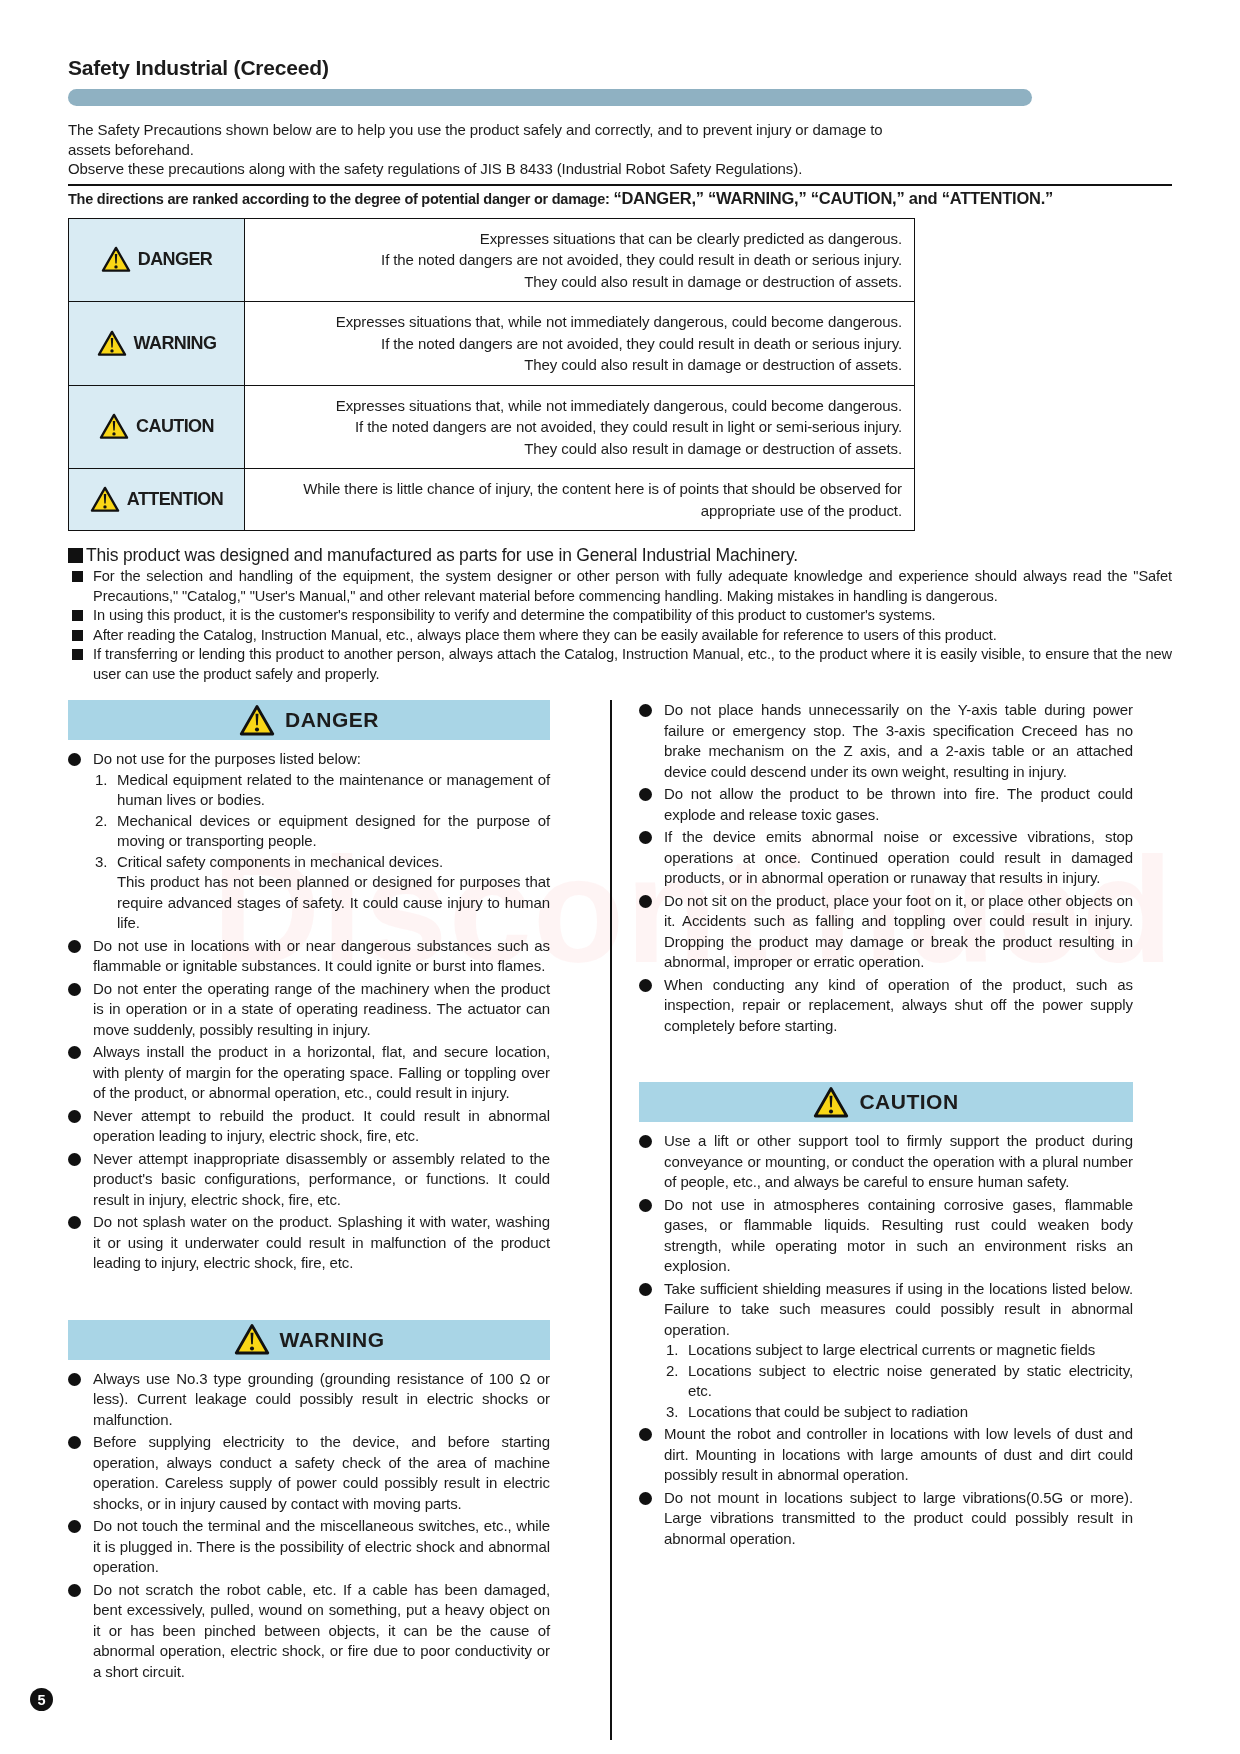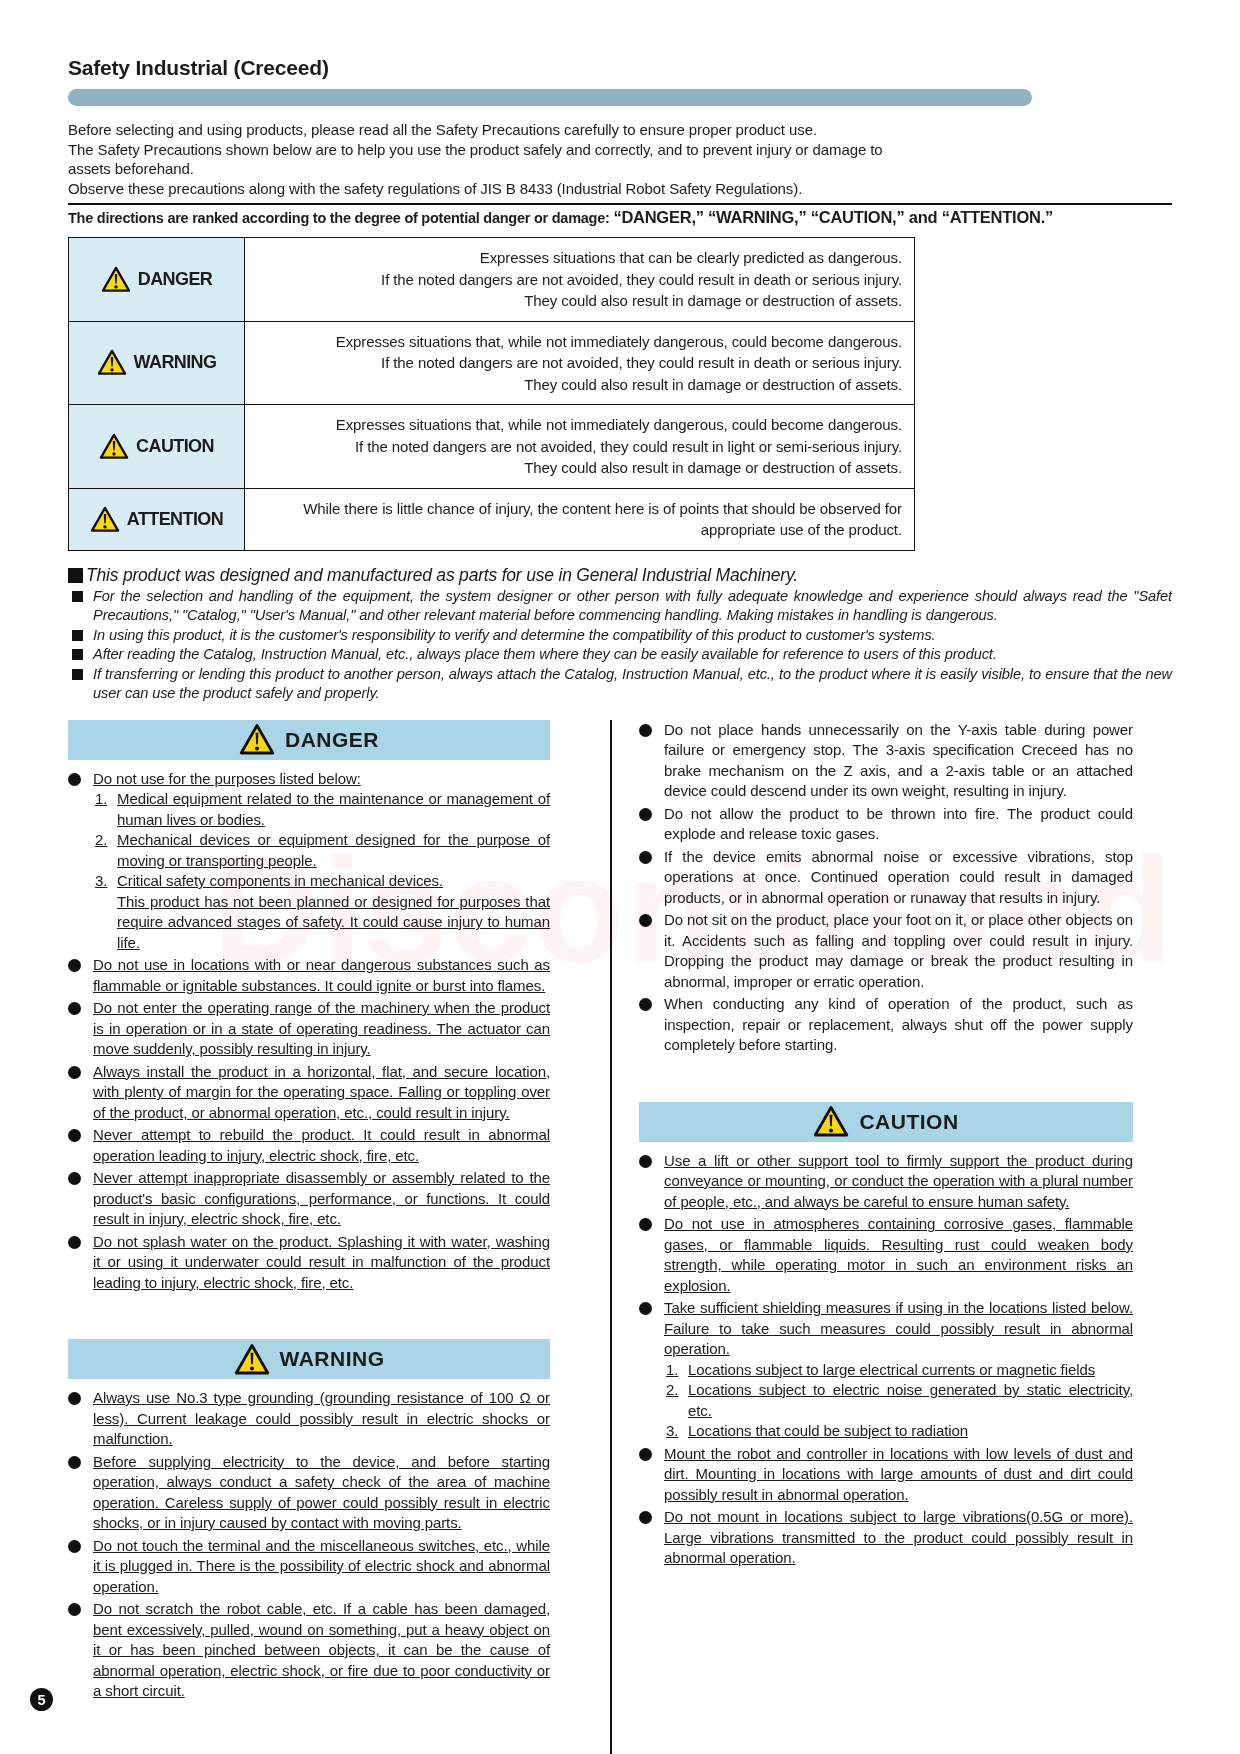--- a/index.html
+++ b/index.html
@@ -42,31 +42,31 @@
   
   .tri{width:30px;height:27px;flex:none;}
   .tri-banner{width:36px;height:33px;}
 
   
   .notes{margin-top:12px;width:1104px;}
   .note-lead{display:flex;font-size:17.5px;line-height:24px;letter-spacing:-0.2px;}
   .sq-big{flex:none;width:15px;height:15px;background:#111;margin:5px 3px 0 0;}
   .note-item{display:flex;font-size:14.6px;line-height:19.5px;text-align:justify;letter-spacing:-0.1px;}
   .sq{flex:none;width:11px;height:11px;background:#111;margin:4px 10px 0 4px;}
-  .note-text{flex:1;font-style:italic;}
+  .note-text{flex:1;}
 
   
   .columns{display:flex;margin-top:16px;min-height:1040px;align-items:stretch;}
   .col-left{width:482px;flex:none;}
   .vdivider{width:2px;background:#111;margin-left:60px;flex:none;}
   .col-right{width:494px;flex:none;margin-left:27px;}
 
   .banner{height:40px;background:var(--banner-blue);display:flex;align-items:center;justify-content:center;gap:10px;}
   .banner-label{font-weight:bold;font-size:21px;letter-spacing:0.5px;}
-  .banner + .bullets{margin-top:9px;text-decoration:underline;}
+  .banner + .bullets{margin-top:9px;}
   .bullets + .banner{margin-top:46px;}
 
   .bullet{display:flex;margin-bottom:2px;}
   .dot{flex:none;width:13px;height:13px;border-radius:50%;background:#111;margin:4px 12px 0 0;}
   .btxt{flex:1;font-size:15px;line-height:20.5px;text-align:justify;letter-spacing:-0.1px;}
   .subs{margin-left:2px;}
   .sub{display:flex;}
   .subnum{flex:none;width:22px;}
   .subtxt{flex:1;text-align:justify;}
   .subnote{text-align:justify;}
@@ -93,21 +93,20 @@
 
   <div class="watermark">Discontinued</div>
 
   <div class="content">
 
     <h1 class="page-title">Safety Industrial (Creceed)</h1>
     <div class="title-bar"></div>
 
     <div class="intro">
 
-        <div class="intro-line">Before selecting and using products, please read all the Safety Precautions carefully to ensure proper product use.</div>
 
         <div class="intro-line">The Safety Precautions shown below are to help you use the product safely and correctly, and to prevent injury or damage to</div>
 
         <div class="intro-line">assets beforehand.</div>
 
         <div class="intro-line">Observe these precautions along with the safety regulations of JIS B 8433 (Industrial Robot Safety Regulations).</div>
       </div>
     <div class="rule"></div>
 
     <p class="ranking"><span>The directions are ranked according to the degree of potential danger or damage: </span><span class="terms">“DANGER,” “WARNING,” “CAUTION,” and “ATTENTION.”</span></p>

